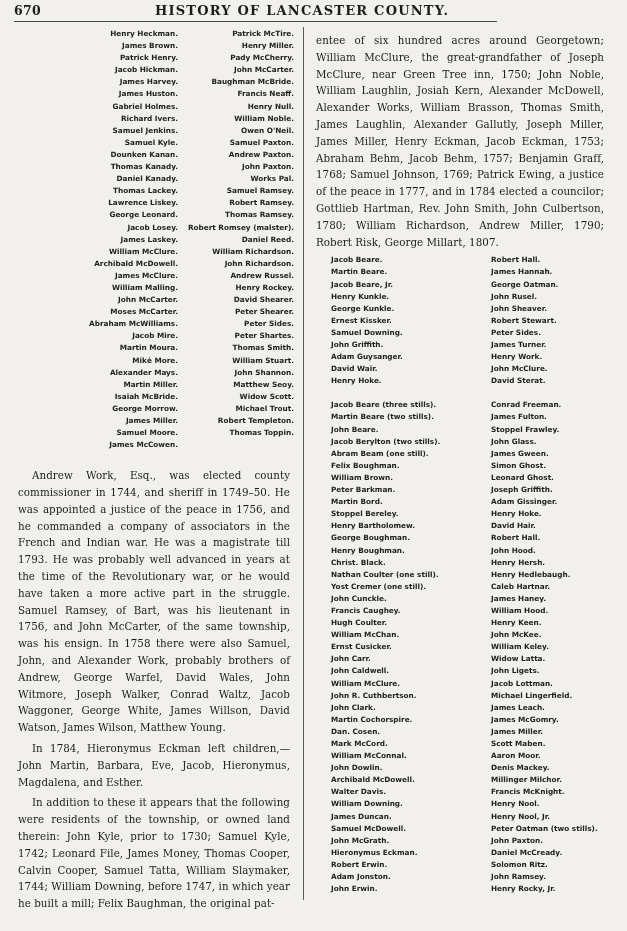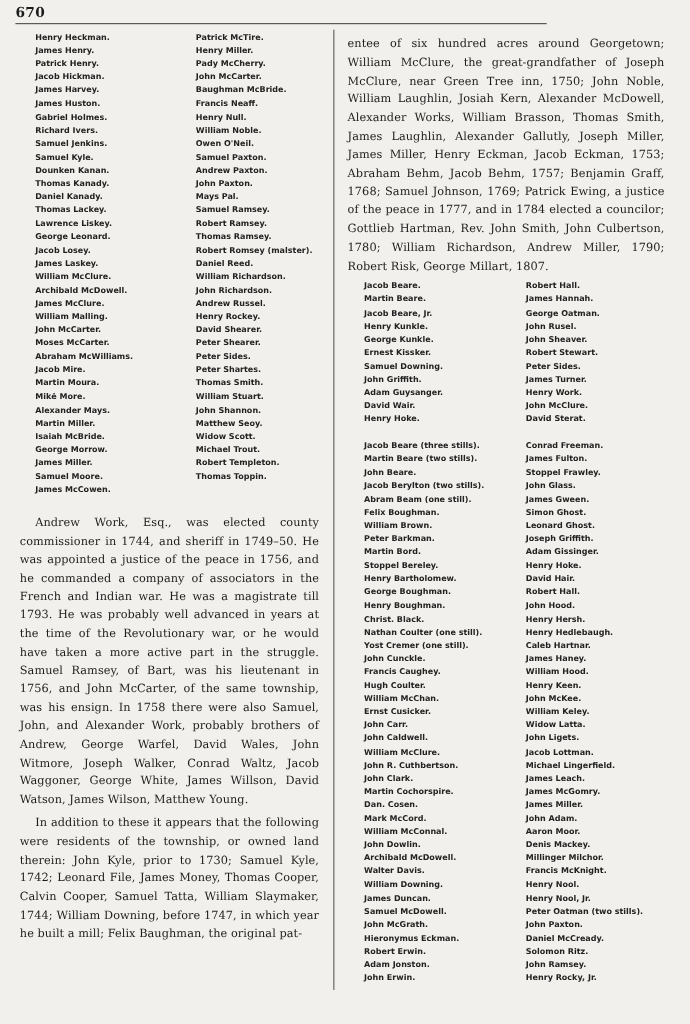--- a/index.html
+++ b/index.html
@@ -31,47 +31,48 @@
   }
   .col-left { position: absolute; left: 14px; top: 28px; width: 280px; }
   .col-right { position: absolute; left: 312px; top: 28px; width: 296px; }
 
   .names2 {
     display: grid; grid-template-columns: 146px 1fr;
     font-family: "DejaVu Sans", "Liberation Sans", sans-serif;
     font-size: 7.3px; font-weight: bold; line-height: 12.1px;
     color: #222;
   }
-  .names2.left { padding-left: 18px; }
-  .names2.right { padding-left: 19px; grid-template-columns: 147px 1fr; }
+  .names2.left { padding-left: 18px; text-align: right; }
+  .names2.right { padding-left: 19px; grid-template-columns: 147px 1fr; gap: 13px; }
   .names2 .col div { white-space: nowrap; }
 
   .para {
     font-size: 10.3px; line-height: 16.8px; text-align: justify;
     margin: 4px; letter-spacing: 0.05px;
   }
   .para.indent { text-indent: 14px; }
   .gap-s { height: 6px; }
   .gap-m { height: 12px; }
 </style>
 </head>
 <body>
 
 <div class="header">
   <span class="page-num">670</span>
+  <span class="running-head">HISTORY OF LANCASTER COUNTY.</span>
   <div class="header-rule"></div>
 </div>
 
 <div class="col-rule"></div>
 
 <div class="col-left">
   <div class="names2 left">
     <div class="col">
         <div>Henry Heckman.</div>
-        <div>James Henry.</div>
+        <div>James Brown.</div>
         <div>Patrick Henry.</div>
         <div>Jacob Hickman.</div>
         <div>James Harvey.</div>
         <div>James Huston.</div>
         <div>Gabriel Holmes.</div>
         <div>Richard Ivers.</div>
         <div>Samuel Jenkins.</div>
         <div>Samuel Kyle.</div>
         <div>Dounken Kanan.</div>
         <div>Thomas Kanady.</div>
@@ -105,21 +106,21 @@
         <div>Pady McCherry.</div>
         <div>John McCarter.</div>
         <div>Baughman McBride.</div>
         <div>Francis Neaff.</div>
         <div>Henry Null.</div>
         <div>William Noble.</div>
         <div>Owen O'Neil.</div>
         <div>Samuel Paxton.</div>
         <div>Andrew Paxton.</div>
         <div>John Paxton.</div>
-        <div>Mays Pal.</div>
+        <div>Works Pal.</div>
         <div>Samuel Ramsey.</div>
         <div>Robert Ramsey.</div>
         <div>Thomas Ramsey.</div>
         <div>Robert Romsey (malster).</div>
         <div>Daniel Reed.</div>
         <div>William Richardson.</div>
         <div>John Richardson.</div>
         <div>Andrew Russel.</div>
         <div>Henry Rockey.</div>
         <div>David Shearer.</div>
@@ -131,20 +132,21 @@
         <div>John Shannon.</div>
         <div>Matthew Seoy.</div>
         <div>Widow Scott.</div>
         <div>Michael Trout.</div>
         <div>Robert Templeton.</div>
         <div>Thomas Toppin.</div>
       </div>
   </div>
   <div class="gap-m"></div>
   <p class="para indent">Andrew Work, Esq., was elected county commissioner in 1744, and sheriff in 1749–50. He was appointed a justice of the peace in 1756, and he commanded a company of associators in the French and Indian war. He was a magistrate till 1793. He was probably well advanced in years at the time of the Revolutionary war, or he would have taken a more active part in the struggle. Samuel Ramsey, of Bart, was his lieutenant in 1756, and John McCarter, of the same township, was his ensign. In 1758 there were also Samuel, John, and Alexander Work, probably brothers of Andrew, George Warfel, David Wales, John Witmore, Joseph Walker, Conrad Waltz, Jacob Waggoner, George White, James Willson, David Watson, James Wilson, Matthew Young.</p>
+  <p class="para indent">In 1784, Hieronymus Eckman left children,—John Martin, Barbara, Eve, Jacob, Hieronymus, Magdalena, and Esther.</p>
   <p class="para indent">In addition to these it appears that the following were residents of the township, or owned land therein: John Kyle, prior to 1730; Samuel Kyle, 1742; Leonard File, James Money, Thomas Cooper, Calvin Cooper, Samuel Tatta, William Slaymaker, 1744; William Downing, before 1747, in which year he built a mill; Felix Baughman, the original pat-</p>
 </div>
 
 <div class="col-right">
   <p class="para">entee of six hundred acres around Georgetown; William McClure, the great-grandfather of Joseph McClure, near Green Tree inn, 1750; John Noble, William Laughlin, Josiah Kern, Alexander McDowell, Alexander Works, William Brasson, Thomas Smith, James Laughlin, Alexander Gallutly, Joseph Miller, James Miller, Henry Eckman, Jacob Eckman, 1753; Abraham Behm, Jacob Behm, 1757; Benjamin Graff, 1768; Samuel Johnson, 1769; Patrick Ewing, a justice of the peace in 1777, and in 1784 elected a councilor; Gottlieb Hartman, Rev. John Smith, John Culbertson, 1780; William Richardson, Andrew Miller, 1790; Robert Risk, George Millart, 1807.</p>
   <div class="names2 right">
     <div class="col">
         <div>Jacob Beare.</div>
         <div>Martin Beare.</div>
         <div>Jacob Beare, Jr.</div>
@@ -239,21 +241,21 @@
         <div>Henry Keen.</div>
         <div>John McKee.</div>
         <div>William Keley.</div>
         <div>Widow Latta.</div>
         <div>John Ligets.</div>
         <div>Jacob Lottman.</div>
         <div>Michael Lingerfield.</div>
         <div>James Leach.</div>
         <div>James McGomry.</div>
         <div>James Miller.</div>
-        <div>John Adam.</div>
+        <div>Scott Maben.</div>
         <div>Aaron Moor.</div>
         <div>Denis Mackey.</div>
         <div>Millinger Milchor.</div>
         <div>Francis McKnight.</div>
         <div>Henry Nool.</div>
         <div>Henry Nool, Jr.</div>
         <div>Peter Oatman (two stills).</div>
         <div>John Paxton.</div>
         <div>Daniel McCready.</div>
         <div>Solomon Ritz.</div>

